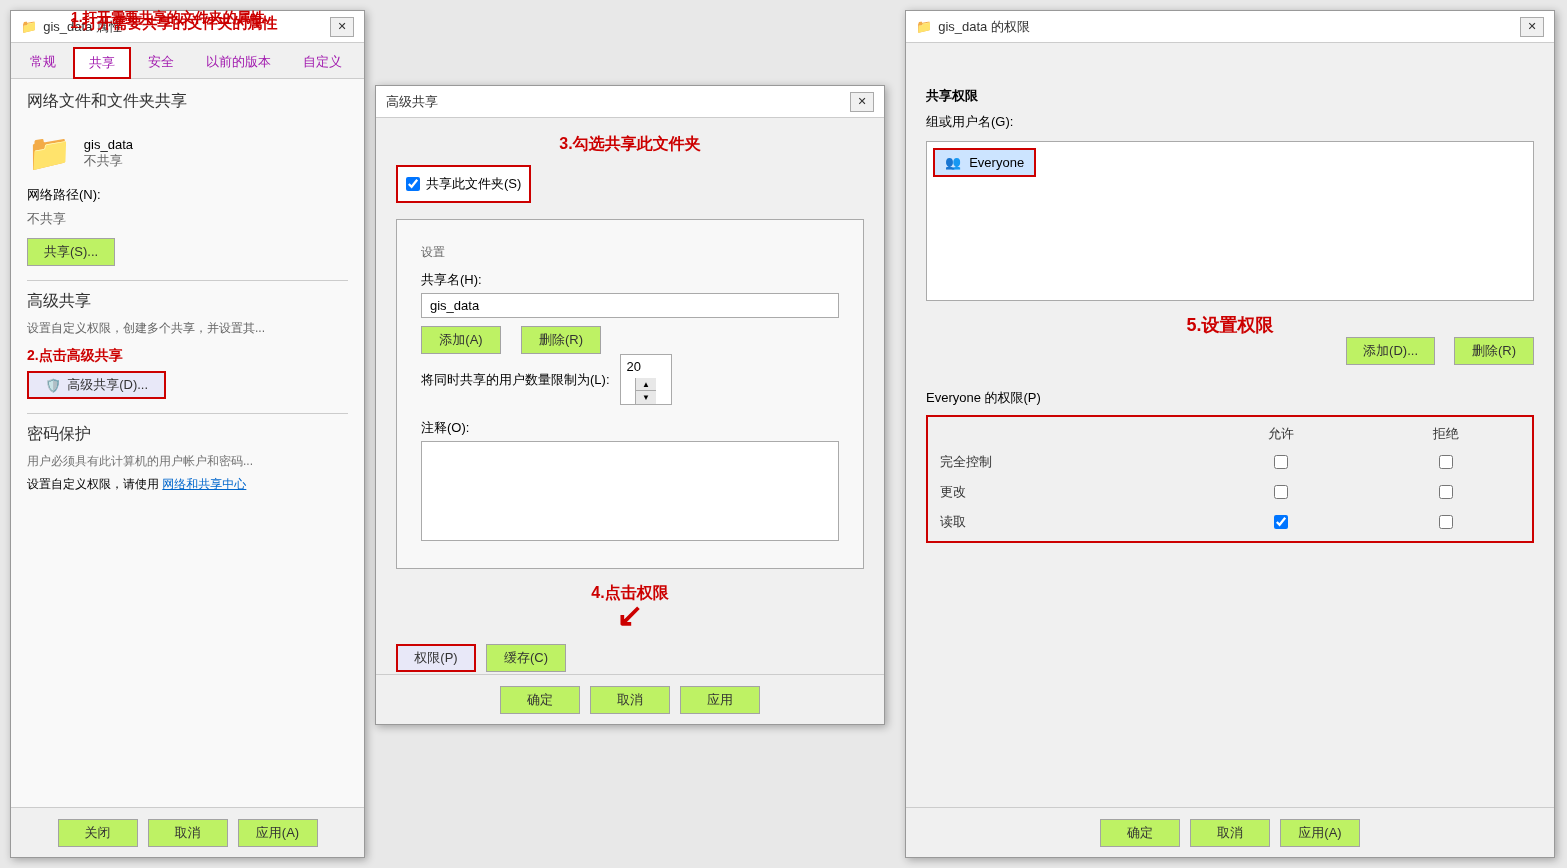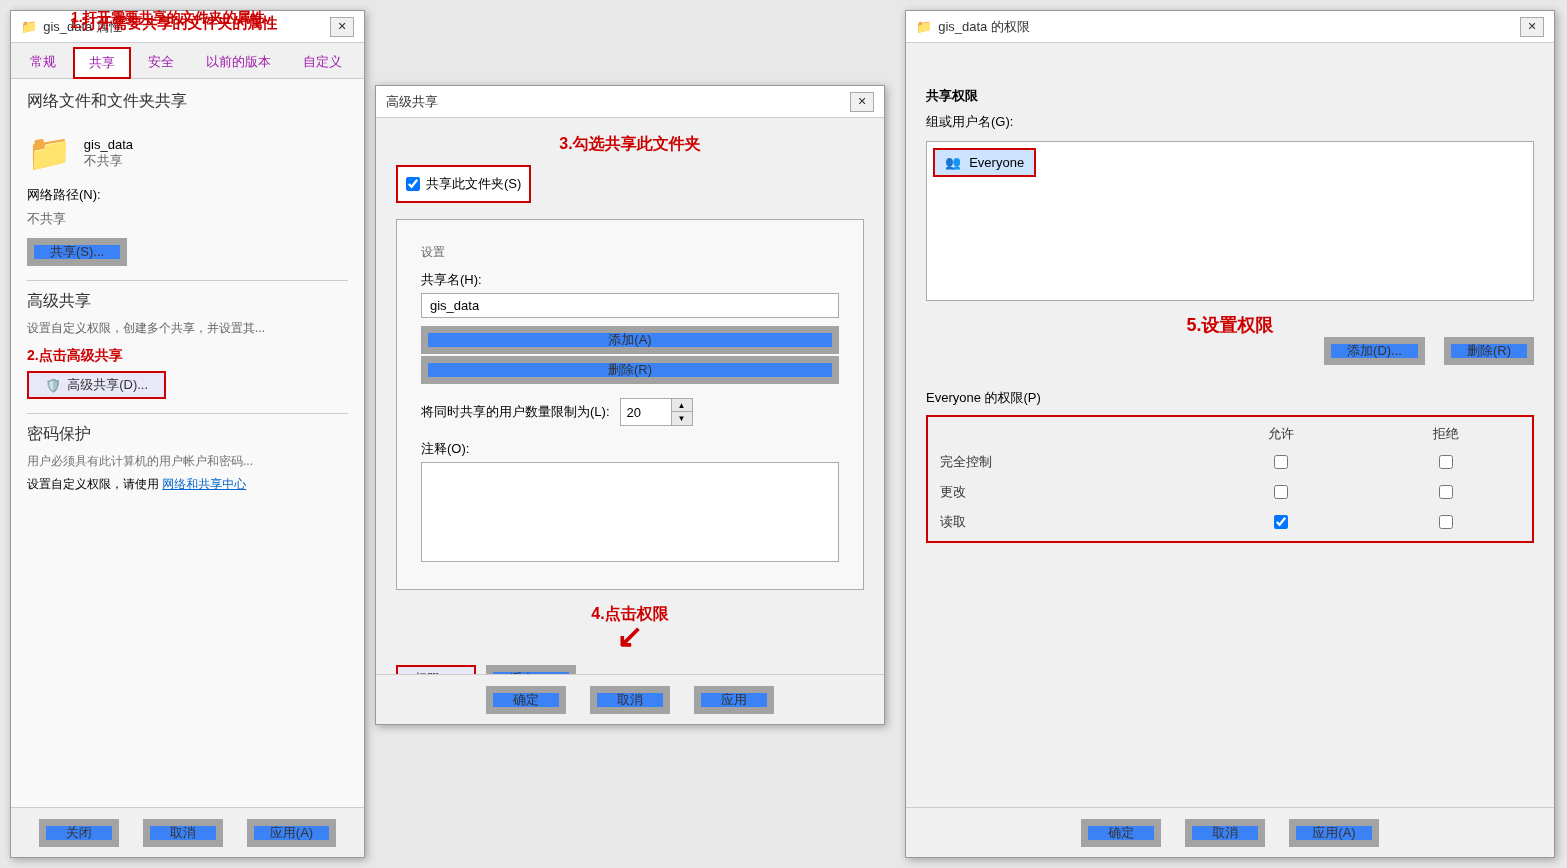--- a/index.html
+++ b/index.html
@@ -87,22 +87,22 @@
 
     
     .window-content {
       padding: 12px 16px;
       background: #f9f9f9;
     }
 
     
     .btn {
       padding: 5px 16px;
-      background: #3b82f6;
-      border: 7px solid #a3a3a3;
+      background: #bef264;
+      border: 1px solid #a3a3a3;
       cursor: pointer;
       font-size: 13px;
       color: #333;
       min-width: 80px;
       height: 28px;
       display: inline-flex;
       align-items: center;
       justify-content: center;
       font-family: inherit;
     }
@@ -175,28 +175,29 @@
       position: absolute;
       bottom: 0;
       left: 0;
       right: 0;
       height: 50px;
       background: #f0f0f0;
       border-top: 1px solid #ccc;
       display: flex;
       align-items: center;
       justify-content: center;
-      gap: 24px;
+      gap: 10px;
     }
 
     .spinner-container {
       display: flex;
       align-items: center;
       border: 1px solid #aaa;
       background: #fff;
+      flex-direction: column;
     }
 
     .spinner-input {
       width: 50px;
       border: none;
       outline: none;
       padding: 4px 6px;
       font-size: 13px;
       font-family: inherit;
     }
@@ -384,21 +385,21 @@
     </div>
 
     <div style="border: 1px solid #aaa; padding: 24px; background: #f8f8f8; margin-bottom: 14px;">
       <div style="font-size:12px; color:#666; margin-bottom: 10px;">设置</div>
 
       <div style="margin-bottom: 8px;">
         <div style="margin-bottom: 4px;">共享名(H):</div>
         <input type="text" class="text-input" style="width: 100%;" value="gis_data">
       </div>
 
-      <div style="display:flex; gap: 2px; margin-bottom: 14px; flex-direction: column;">
+      <div style="display:flex; gap: 20px; ">
         <button class="btn">添加(A)</button>
         <button class="btn">删除(R)</button>
       </div>
 
       <div style="display:flex; align-items:center; gap: 10px; margin-bottom: 14px;">
         <span>将同时共享的用户数量限制为(L):</span>
         <div class="spinner-container">
           <input type="text" class="spinner-input" value="20" style="">
           <div class="spinner-btns">
             <button class="spinner-btn">▲</button>

